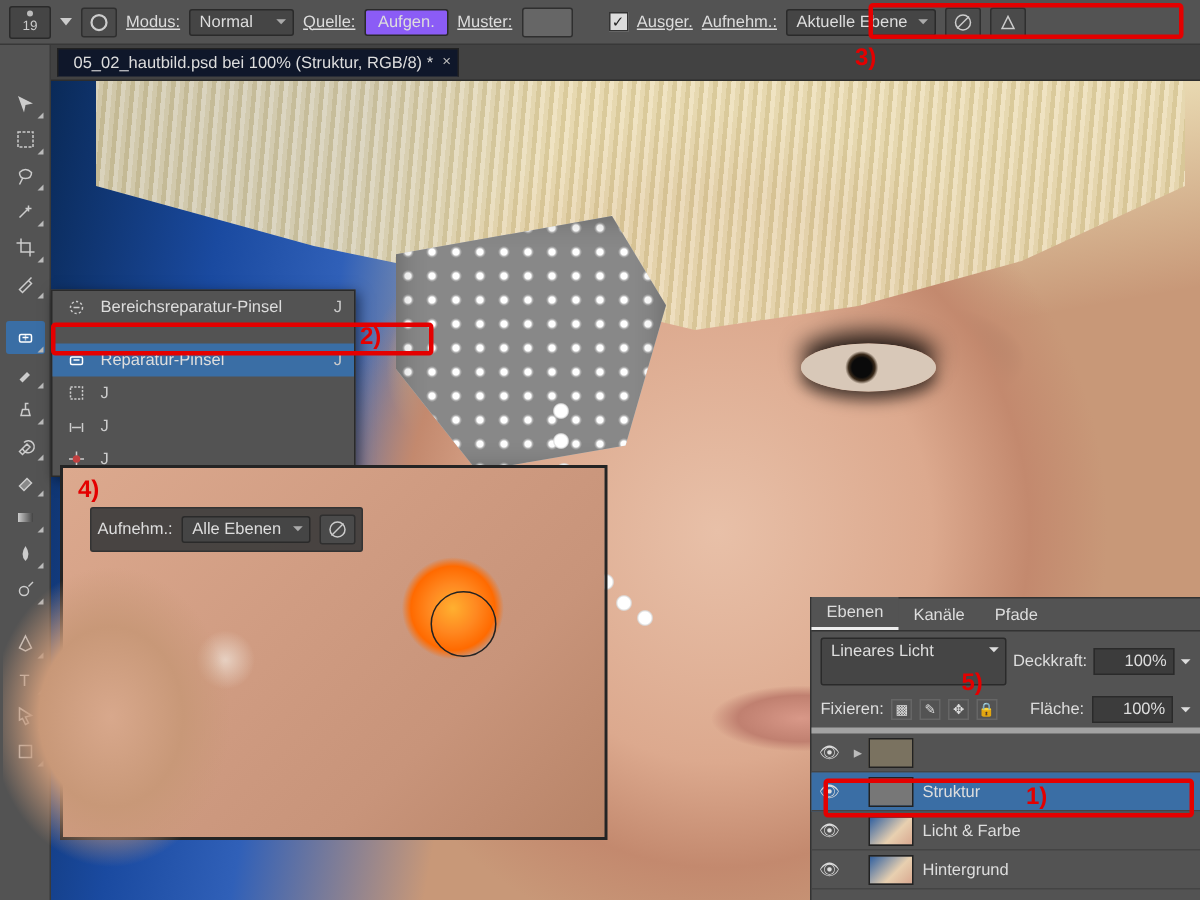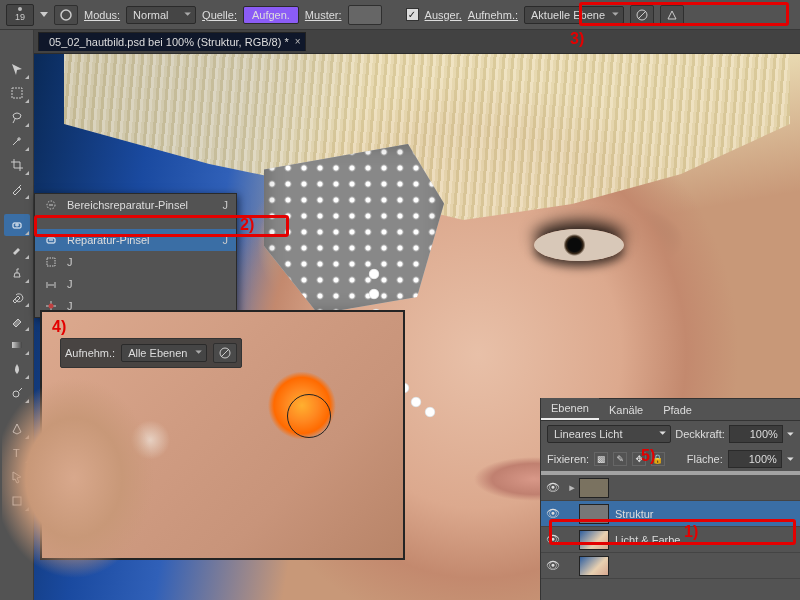--- a/index.html
+++ b/index.html
@@ -83,21 +83,21 @@
 
 
 .layers-panel { position:absolute; right:0; top:398px; width:260px; bottom:0; background:#535353; border-left:1px solid #333; border-top:1px solid #333; }
 .lp-tabs { display:flex; height:22px; border-bottom:1px solid #333;align-items:flex-end; }
 .lp-tab { padding:4px 10px; color:#aaa; }
 .lp-tab.act { background:#535353; color:#eee; border-bottom:2px solid #eee; }
 .lp-row1 { display:flex; align-items:center; gap:4px; padding:4px 6px; border-bottom:1px solid #444; }
 .lp-search { flex:1; background:#3c3c3c; border:1px solid #2a2a2a; padding:2px 4px; border-radius:2px; }
 .lp-mini { width:18px;height:18px;background:#4a4a4a;border:1px solid #2f2f2f;display:flex;align-items:center;justify-content:center;font-size:10px; }
 .lp-row2 { display:flex; align-items:center; gap:4px; padding:4px 6px; }
-.lp-select { background:#454545; border:1px solid #2a2a2a; padding:2px 18px 2px 6px; position:relative; flex:1; border-radius:2px;}
+.lp-select { background:#454545; border:1px solid #2a2a2a; padding:2px 18px 16px 6px; position:relative; flex:1; border-radius:2px;}
 .lp-select::after { content:"⏷"; position:absolute; right:4px; top:2px; font-size:9px; }
 .lp-input { background:#3c3c3c; border:1px solid #2a2a2a; width:54px; padding:2px 4px; text-align:right; }
 .lp-row3 { display:flex; align-items:center; gap:5px; padding:3px 6px; border-bottom:4px solid #a3a3a3; }
 .lp-lock { width:14px;height:14px;border:1px solid #666;display:flex;align-items:center;justify-content:center;font-size:9px; }
 .layer { display:flex; align-items:center; height:26px; border-bottom:1px solid #444; padding-right:6px; }
 .layer.sel { background:#3a6ea5; }
 .layer .eye { position:static; width:24px; height:100%; display:flex;align-items:center;justify-content:center; box-shadow:none; background:none; }
 .layer .chev { width:14px; text-align:center; color:#bbb; }
 .layer .thumb { width:30px; height:20px; background:#888; border:1px solid #222; margin-right:6px; background-size:cover; }
 .layer .thumb.grey { background:linear-gradient(#777,#777); }
@@ -393,17 +393,18 @@
   <div class="layer">
     <div class="eye">👁</div>
     <div class="chev"></div>
     <div class="thumb img"></div>
     <span class="name">Licht &amp; Farbe</span>
   </div>
   <div class="layer">
     <div class="eye">👁</div>
     <div class="chev"></div>
     <div class="thumb img"></div>
+    <span class="name">Hintergrund</span>
   </div>
 </div>
 
 <div class="red-box" style="top:519px; left:549px; width:247px; height:26px;"></div>
 <div class="red-label" style="top:523px; left:684px;">1)</div>
 
 </body></html>

